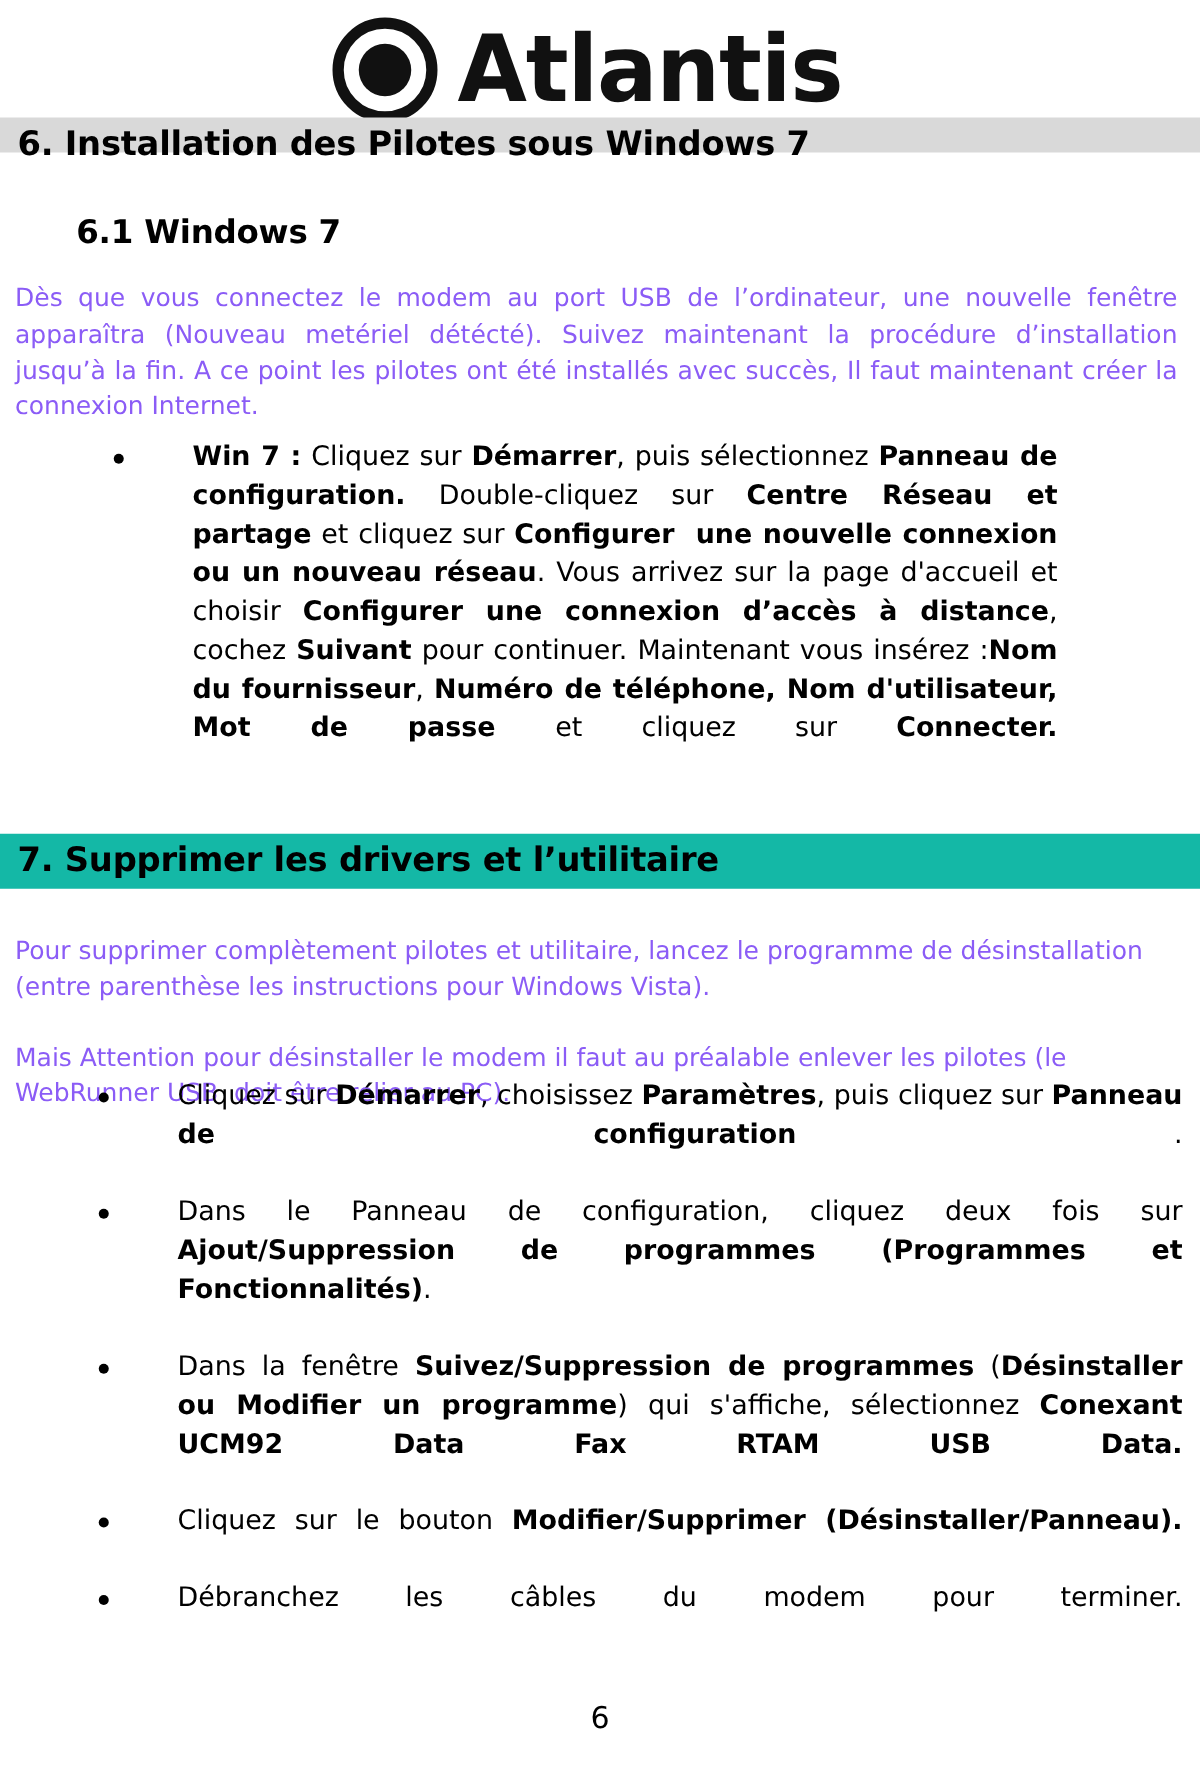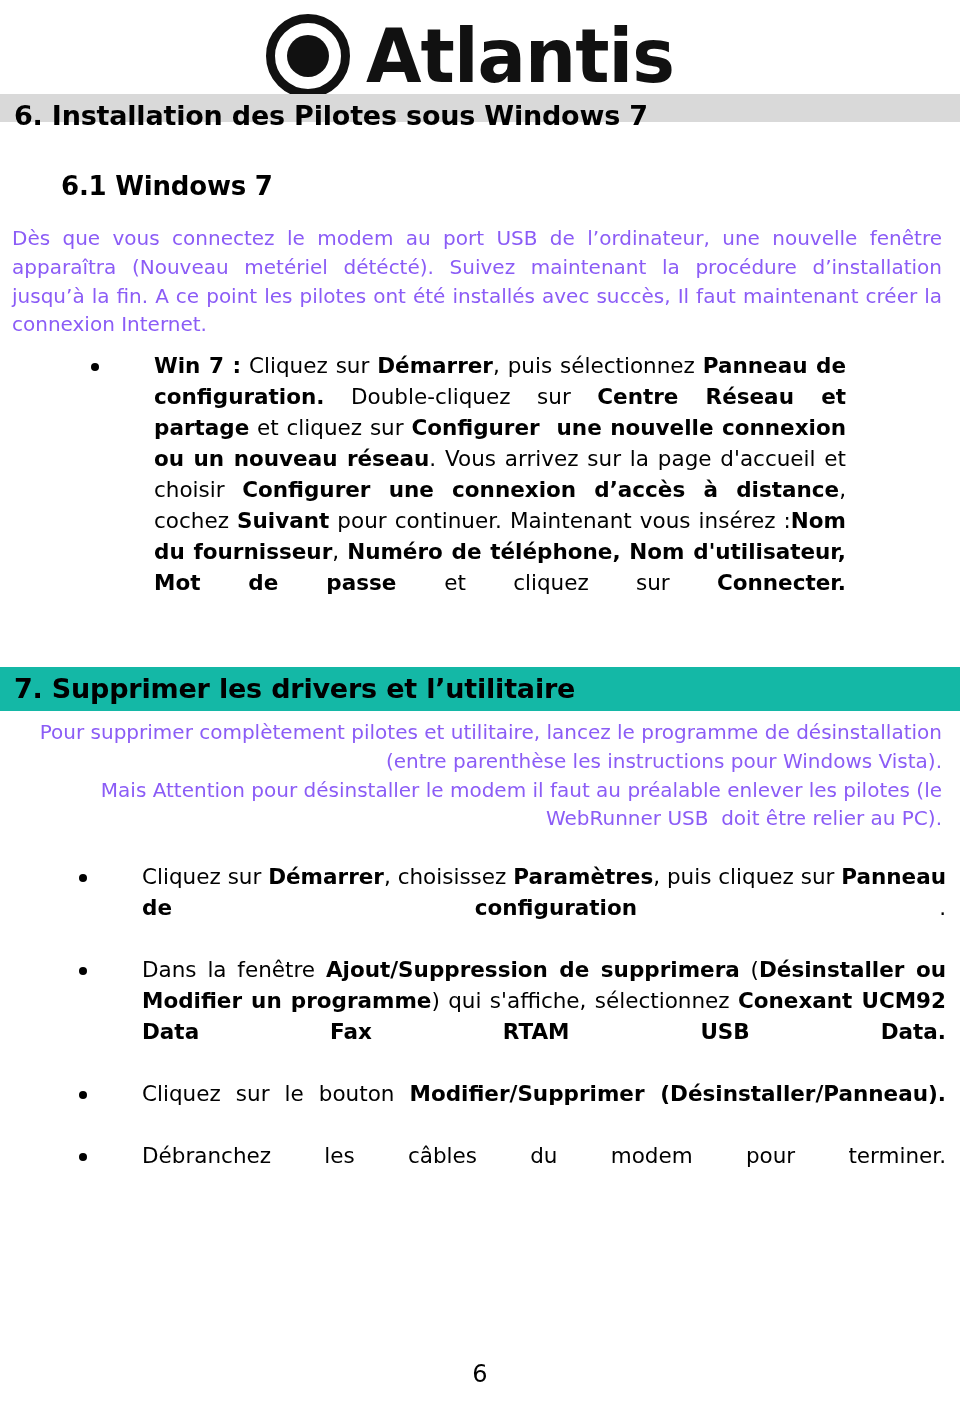--- a/index.html
+++ b/index.html
@@ -107,21 +107,21 @@
   #para-intro {
     top: 224px;
     left: 12px;
     width: 930px;
   }
   #para-remove-intro {
     top: 718px;
     left: 12px;
     width: 930px;
   }
-  #para-remove-intro .line-block { text-align: right; }
+  #para-remove-intro .line-block { text-align: left; margin-top: 28px; }
 
   
   .bullets {
     position: absolute;
     margin: 0;
     padding: 0;
     list-style: none;
   }
   #bullets-win7 {
     top: 351px;
@@ -201,21 +201,24 @@
 <div class="para" id="para-remove-intro">
   <div class="line-block">Pour supprimer complètement pilotes et utilitaire, lancez le programme de désinstallation (entre parenthèse les instructions pour Windows Vista).</div>
   <div class="line-block">Mais Attention pour désinstaller le modem il faut au préalable enlever les pilotes (le WebRunner USB&nbsp; doit être relier au PC).</div>
 </div>
 
 <ul class="bullets" id="bullets-uninstall">
   <li class="bullet-item">
     <span class="txt">Cliquez sur <b>Démarrer</b>, choisissez <b>Paramètres</b>, puis cliquez sur <b>Panneau de configuration</b> .</span>
   </li>
   <li class="bullet-item">
-    <span class="txt">Dans la fenêtre <b>Ajout/Suppression de supprimera</b> (<b>Désinstaller ou Modifier un programme</b>) qui s'affiche, sélectionnez <b>Conexant UCM92 Data Fax RTAM USB Data.</b></span>
+    <span class="txt">Dans le Panneau de configuration, cliquez deux fois sur <b>Ajout/Suppression de programmes (Programmes et Fonctionnalités)</b>.</span>
+  </li>
+  <li class="bullet-item">
+    <span class="txt">Dans la fenêtre <b>Suivez/Suppression de programmes</b> (<b>Désinstaller ou Modifier un programme</b>) qui s'affiche, sélectionnez <b>Conexant UCM92 Data Fax RTAM USB Data.</b></span>
   </li>
   <li class="bullet-item">
     <span class="txt">Cliquez sur le bouton <b>Modifier/Supprimer (Désinstaller/Panneau).</b></span>
   </li>
   <li class="bullet-item">
     <span class="txt">Débranchez les câbles du modem pour terminer.</span>
   </li>
 </ul>
 
 <div id="page-number">6</div>

